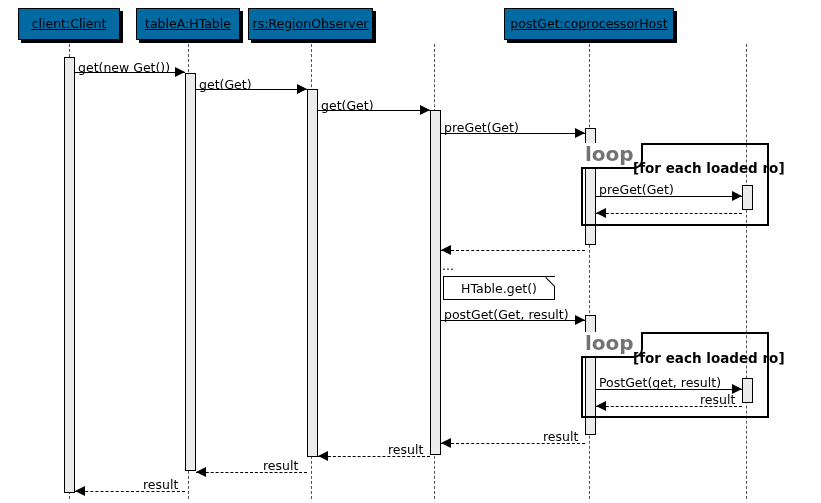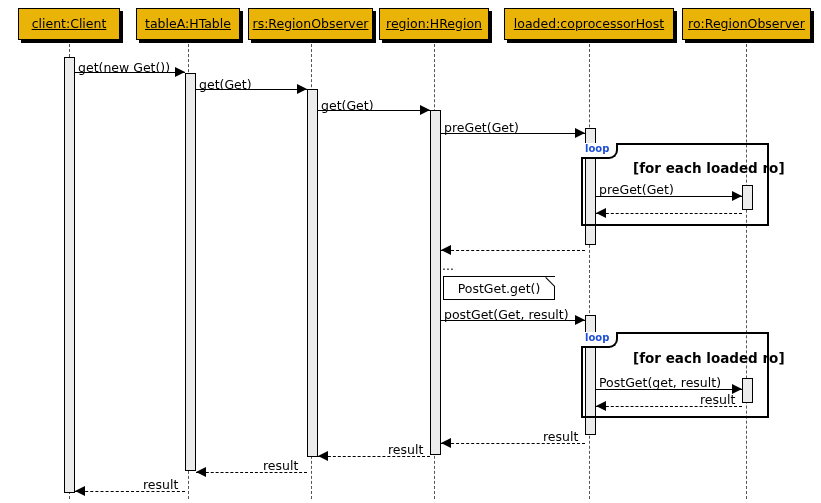--- a/index.html
+++ b/index.html
@@ -13,21 +13,21 @@
     position: relative;
     width: 821px;
     height: 503px;
     background: #ffffff;
     overflow: hidden;
   }
   
   .participant {
     position: absolute;
     box-sizing: border-box;
-    background: #eab308;
+    background: #0369a1;
     border: 1px solid #000000;
     box-shadow: 3px 3px 0 0 #000000;
     display: flex;
     align-items: center;
     justify-content: center;
   }
   .participant .plabel {
     font-size: 12.5px;
     color: #000000;
     text-decoration: underline;
@@ -85,24 +85,24 @@
   }
   .fragment-tab {
     position: absolute;
     box-sizing: border-box;
     border: 2px solid #000000;
     border-top: none;
     border-left: none;
     background: #ffffff;
     border-bottom-right-radius: 9px;
     padding: 1px 7px 2px 4px;
-    font-size: 10px;
+    font-size: 20px;
     font-weight: bold;
     line-height: 1.05;
-    color: #1d4ed8;
+    color: #737373;
   }
   .fragment-guard {
     position: absolute;
     font-size: 13.5px;
     font-weight: bold;
     color: #000000;
     white-space: nowrap;
     line-height: 1;
   }
   
@@ -150,28 +150,22 @@
     <div class="lifeline" style="left: 746px; top: 44px; height: 455px;"></div>
     <div class="participant" style="left: 18px; top: 8px; width: 102px; height: 32px;">
       <span class="plabel">client:Client</span>
     </div>
     <div class="participant" style="left: 136px; top: 8px; width: 104px; height: 32px; text-align: center;">
       <span class="plabel">tableA:HTable</span>
     </div>
     <div class="participant" style="left: 248px; top: 8px; width: 125px; height: 32px;">
       <span class="plabel">rs:RegionObserver</span>
     </div>
-    <div class="participant" style="left: 379px; top: 8px; width: 110px; height: 32px;">
-      <span class="plabel">region:HRegion</span>
-    </div>
     <div class="participant" style="left: 504px; top: 8px; width: 170px; height: 32px;">
-      <span class="plabel">loaded:coprocessorHost</span>
-    </div>
-    <div class="participant" style="left: 682px; top: 8px; width: 129px; height: 32px;">
-      <span class="plabel">ro:RegionObserver</span>
+      <span class="plabel">postGet:coprocessorHost</span>
     </div>
     <div class="activation" style="left: 64px; top: 57px; height: 436px;"></div>
     <div class="activation" style="left: 185px; top: 73px; height: 398px;"></div>
     <div class="activation" style="left: 307px; top: 89px; height: 368px;"></div>
     <div class="activation" style="left: 430px; top: 110px; height: 345px;"></div>
     <div class="activation" style="left: 585px; top: 128px; height: 117px;"></div>
     <div class="activation" style="left: 742px; top: 185px; height: 25px;"></div>
     <div class="activation" style="left: 585px; top: 315px; height: 120px;"></div>
     <div class="activation" style="left: 742px; top: 378px; height: 25px;"></div>
     <div class="fragment" style="left: 581px; top: 143px; width: 188px; height: 83px;"></div>
@@ -215,17 +209,17 @@
     <div class="arrowhead left" style="left: 318px; top: 451px;"></div>
     <div class="msglabel" style="left: 388px; top: 444px;">result</div>
     <div class="msgline ret" style="left: 196px; top: 472px; width: 111px;"></div>
     <div class="arrowhead left" style="left: 196px; top: 467px;"></div>
     <div class="msglabel" style="left: 263px; top: 460px;">result</div>
     <div class="msgline ret" style="left: 75px; top: 491px; width: 110px;"></div>
     <div class="arrowhead left" style="left: 75px; top: 486px;"></div>
     <div class="msglabel" style="left: 143px; top: 479px;">result</div>
     <div class="ellipsis" style="left: 442px; top: 260px;">...</div>
     <div class="note" style="left: 443px; top: 276px; width: 112px; height: 24px;">
-      <span>PostGet.get()</span>
+      <span>HTable.get()</span>
     </div>
     <div class="note-fold" style="left: 546px; top: 277px;"></div>
     <div class="note-fold-line" style="left: 546px; top: 277px; width: 13px; transform: rotate(45deg);"></div>
   </div>
 
 </body></html>

